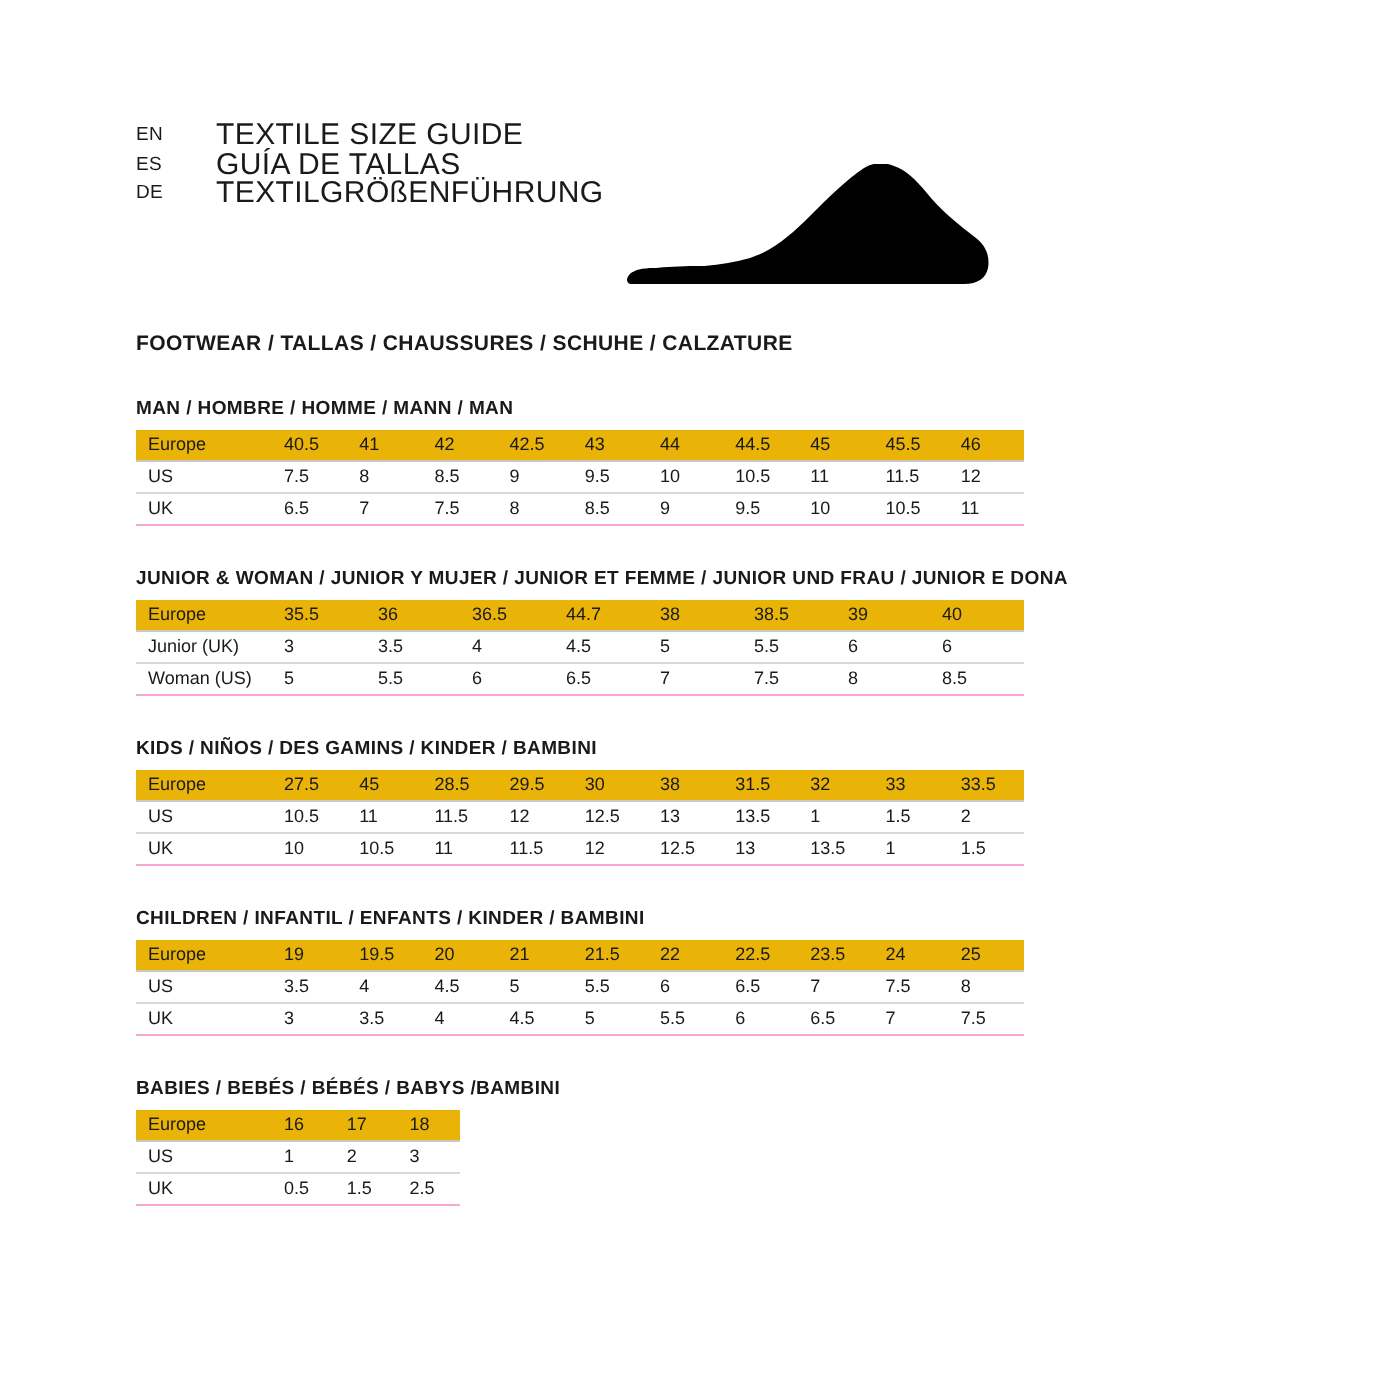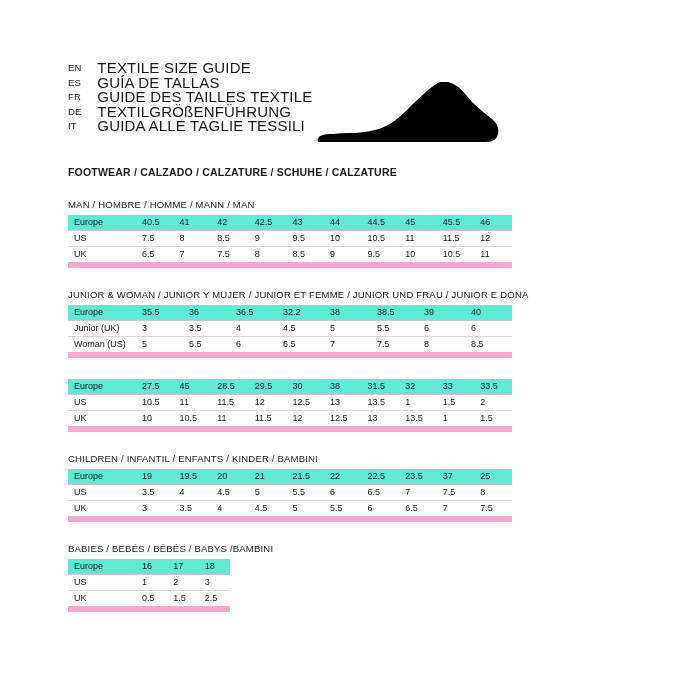--- a/index.html
+++ b/index.html
@@ -65,82 +65,75 @@
     margin-top: 14px;
   }
 
   
   .block { margin-top: 21px; }
   .block-title {
     font-size: 9.5px;
     letter-spacing: 0.2px;
     margin-bottom: 5px;
     white-space: nowrap;
+    font-weight: bold;
   }
   table.size {
     border-collapse: collapse;
     width: 100%;
     font-size: 9px;
     table-layout: fixed;
   }
   table.size.babies { width: 36.5%; }
   table.size td {
     height: 15px;
     line-height: 15px;
     padding: 0 0 0 6px;
     border-bottom: 1px solid #d8d8d8;
     white-space: nowrap;
   }
   table.size tr.head td {
-    background: #5eead4;
+    background: #eab308;
     border-bottom: 1px solid #c9c9c9;
   }
-  table.size tr:last-child td { border-bottom: 6px solid #f9a8d4; }
+  table.size tr:last-child td { border-bottom: 1px solid #f9a8d4; }
   td.rowlabel { width: 62px; }
 </style>
 </head>
 <body>
 
 <div class="page">
 
   <div class="header">
     <table class="lang-table">
       <tbody>
         <tr>
           <td class="lang-code">EN</td>
           <td class="lang-title">TEXTILE SIZE GUIDE</td>
         </tr>
         <tr>
           <td class="lang-code">ES</td>
           <td class="lang-title">GUÍA DE TALLAS</td>
         </tr>
         <tr>
-          <td class="lang-code">FR</td>
-          <td class="lang-title">GUIDE DES TAILLES TEXTILE</td>
-        </tr>
-        <tr>
           <td class="lang-code">DE</td>
           <td class="lang-title">TEXTILGRÖßENFÜHRUNG</td>
-        </tr>
-        <tr>
-          <td class="lang-code">IT</td>
-          <td class="lang-title">GUIDA ALLE TAGLIE TESSILI</td>
         </tr>
       </tbody>
     </table>
 
     <div class="shoe-wrap">
       <svg width="186" height="62" viewBox="0 0 186 62" xmlns="http://www.w3.org/2000/svg" aria-hidden="true">
         <path fill="#000000" d="M121 2 C112 8 103 17 94 26 C85 35 76 43 64 47 C50 51 33 52 16 52 C10 52 6 53 4 55 C2 57 2 59 4 60 L171 60 C178 60 182 57 183 52 C184 46 182 41 177 37 C168 30 159 23 152 14 C147 8 142 3 136 1 C131 -1 126 -1 121 2 Z"></path>
         <path fill="#000000" d="M4 55 C10 52 24 51 40 51 C60 51 82 50 98 44 C90 49 78 52 64 54 C47 56 22 57 4 57 Z"></path>
       </svg>
     </div>
   </div>
 
-  <div class="section-head">FOOTWEAR / CALZADO / CALZATURE / SCHUHE / CALZATURE</div>
+  <div class="section-head">FOOTWEAR / TALLAS / CHAUSSURES / SCHUHE / CALZATURE</div>
 
   <div class="block">
     <div class="block-title">MAN / HOMBRE / HOMME / MANN / MAN</div>
     <table class="size">
       <tbody>
         <tr class="head">
           <td class="rowlabel">Europe</td>
           <td>40.5</td>
           <td>41</td>
           <td>42</td>
@@ -184,21 +177,21 @@
 
   <div class="block">
     <div class="block-title">JUNIOR &amp; WOMAN / JUNIOR Y MUJER / JUNIOR ET FEMME / JUNIOR UND FRAU / JUNIOR E DONA</div>
     <table class="size">
       <tbody>
         <tr class="head">
           <td class="rowlabel">Europe</td>
           <td>35.5</td>
           <td>36</td>
           <td>36.5</td>
-          <td>32.2</td>
+          <td>44.7</td>
           <td>38</td>
           <td>38.5</td>
           <td>39</td>
           <td>40</td>
         </tr>
         <tr>
           <td class="rowlabel">Junior (UK)</td>
           <td>3</td>
           <td>3.5</td>
           <td>4</td>
@@ -217,20 +210,21 @@
           <td>7</td>
           <td>7.5</td>
           <td>8</td>
           <td>8.5</td>
         </tr>
       </tbody>
     </table>
   </div>
 
   <div class="block">
+    <div class="block-title">KIDS / NIÑOS / DES GAMINS / KINDER / BAMBINI</div>
     <table class="size">
       <tbody>
         <tr class="head">
           <td class="rowlabel">Europe</td>
           <td>27.5</td>
           <td>45</td>
           <td>28.5</td>
           <td>29.5</td>
           <td>30</td>
           <td>38</td>
@@ -276,21 +270,21 @@
         <tr class="head">
           <td class="rowlabel">Europe</td>
           <td>19</td>
           <td>19.5</td>
           <td>20</td>
           <td>21</td>
           <td>21.5</td>
           <td>22</td>
           <td>22.5</td>
           <td>23.5</td>
-          <td>37</td>
+          <td>24</td>
           <td>25</td>
         </tr>
         <tr>
           <td class="rowlabel">US</td>
           <td>3.5</td>
           <td>4</td>
           <td>4.5</td>
           <td>5</td>
           <td>5.5</td>
           <td>6</td>

